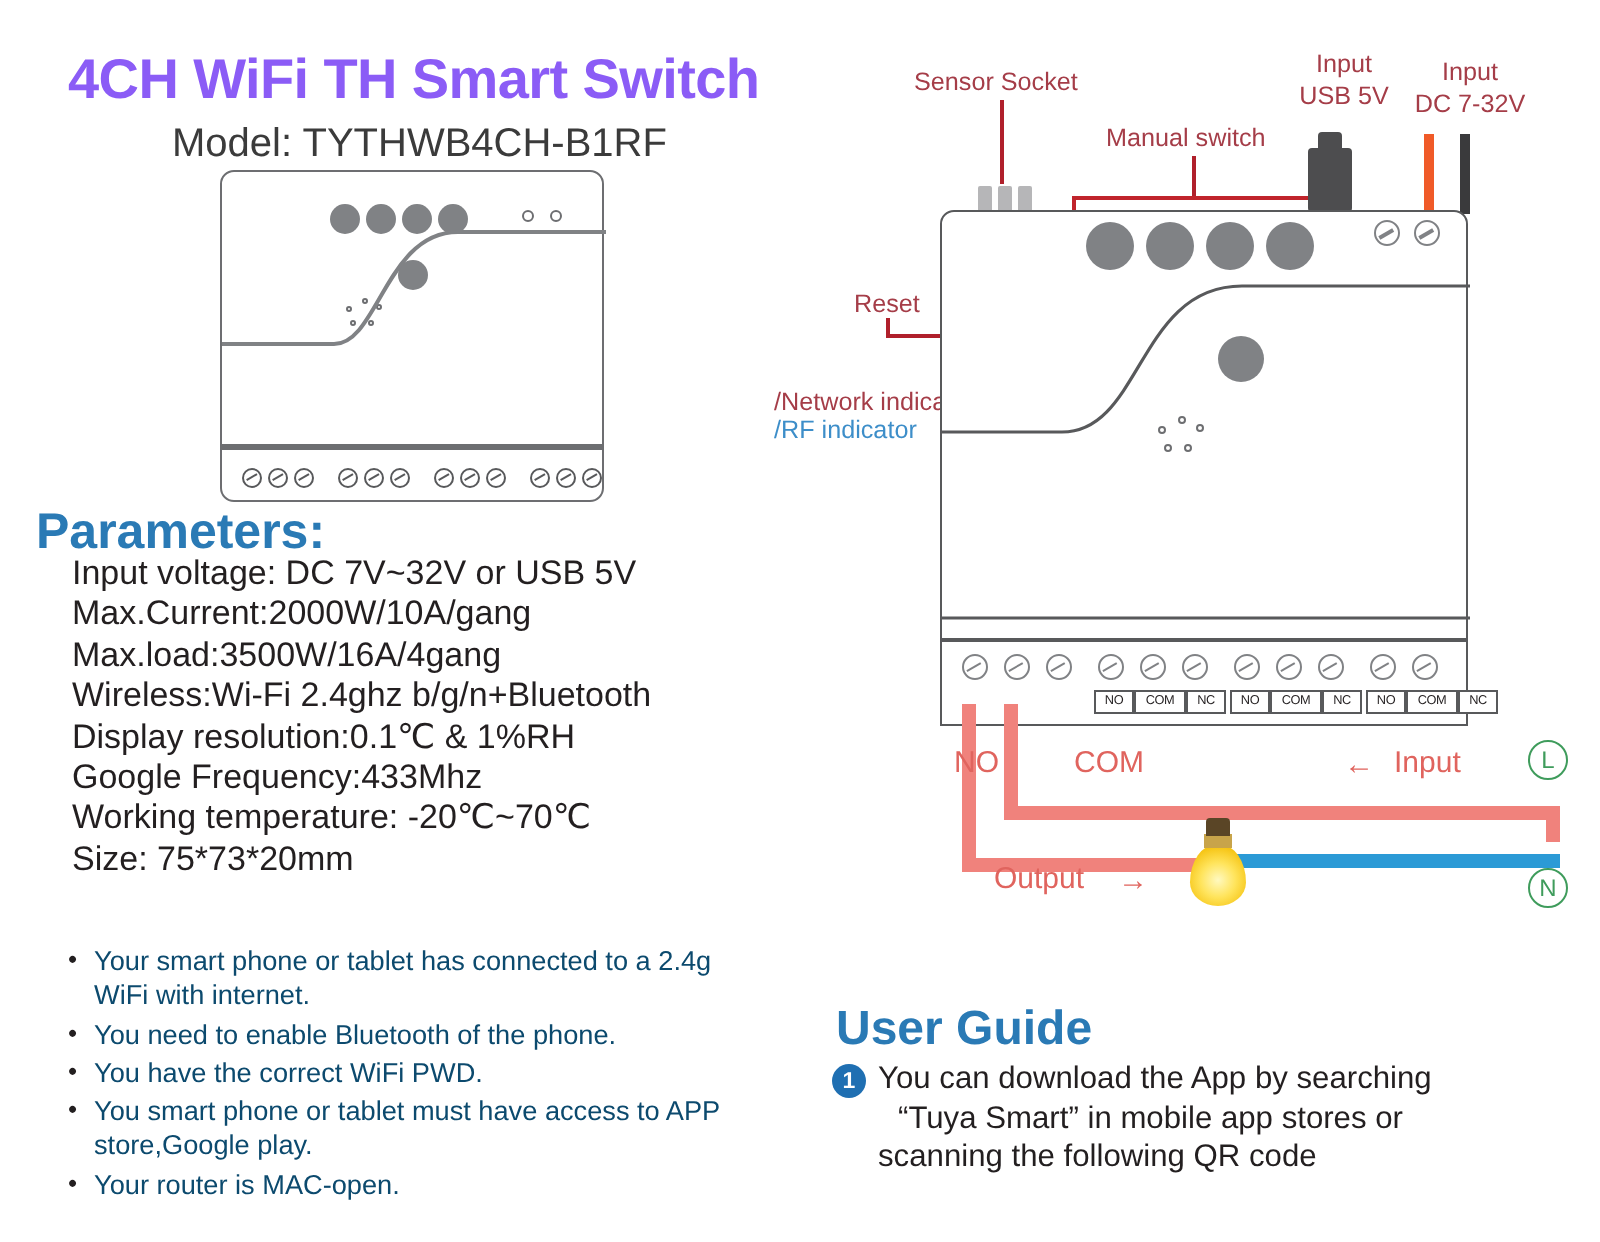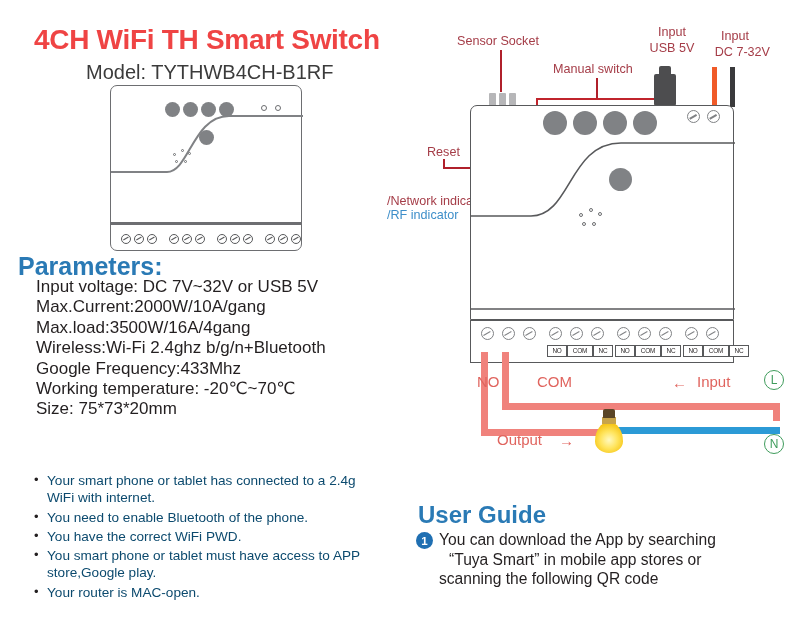--- a/index.html
+++ b/index.html
@@ -16,21 +16,21 @@
   }
   .page { position: relative; width: 800px; height: 621px; }
 
   
   .abs { position: absolute; }
 
   
   #product-title {
     left: 34px; top: 24px;
     font-size: 28px; font-weight: bold;
-    color: #ef4444; letter-spacing: -0.3px;
+    color: #8b5cf6; letter-spacing: -0.3px;
     white-space: nowrap;
   }
   #model-line {
     left: 86px; top: 61px;
     font-size: 20px; color: #3b3b3b;
     white-space: nowrap;
   }
 
   
   #left-device {
@@ -261,41 +261,42 @@
     <div class="ld-screw" style="left:167px; bottom:6px;"></div>
     <div class="ld-screw" style="left:180px; bottom:6px;"></div>
   </div>
 
   <div class="abs blue-head" id="parameters-head">Parameters:</div>
   <div class="abs" id="params-list">
     <div>Input voltage:  DC 7V~32V or USB 5V</div>
     <div>Max.Current:2000W/10A/gang</div>
     <div>Max.load:3500W/16A/4gang</div>
     <div>Wireless:Wi-Fi 2.4ghz b/g/n+Bluetooth</div>
+    <div>Display resolution:0.1℃ &amp; 1%RH</div>
     <div>Google Frequency:433Mhz</div>
     <div>Working temperature: -20℃~70℃</div>
     <div>Size: 75*73*20mm</div>
   </div>
 
   <div class="abs" id="checklist">
     <ul>
       <li>Your smart phone or tablet has connected to a 2.4g WiFi with internet.</li>
       <li>You need to enable Bluetooth of the phone.</li>
       <li>You have the correct WiFi PWD.</li>
       <li>You smart phone or tablet must have access to APP store,Google play.</li>
       <li>Your router is MAC-open.</li>
     </ul>
   </div>
 
   <div class="abs callout" style="left:457px; top:34px;">Sensor Socket</div>
   <div class="abs callout" style="left:553px; top:62px;">Manual switch</div>
   <div class="abs callout" style="left:649px; top:25px; text-align:center; width:46px;">Input</div>
   <div class="abs callout" style="left:641px; top:41px; text-align:center; width:62px;">USB 5V</div>
   <div class="abs callout" style="left:712px; top:29px; text-align:center; width:46px;">Input</div>
-  <div class="abs callout" style="left:700px; top:45px; text-align:right; width:70px;">DC 7-32V</div>
+  <div class="abs callout" style="left:700px; top:45px; text-align:center; width:70px;">DC 7-32V</div>
   <div class="abs callout" style="left:427px; top:145px;">Reset</div>
   <div class="abs callout" style="left:387px; top:194px;">/Network indicator</div>
   <div class="abs callout c-blue" style="left:387px; top:208px;">/RF indicator</div>
 
   <div class="cline abs" style="left:500px; top:50px;  width:2.4px; height:42px;"></div>
   <div class="cline abs" style="left:596px; top:78px;  width:2.4px; height:21px;"></div>
   <div class="cline abs" style="left:443px; top:159px; width:2.4px; height:10px;"></div>
   <div class="cline abs" style="left:443px; top:167px; width:163px; height:2.4px;"></div>
   <div class="cline abs" style="left:498px; top:213px; width:88px; height:2.2px;"></div>
   <div class="abs" style="left:498px; top:110px; width:1.4px; height:113px; background:#808285;"></div>

